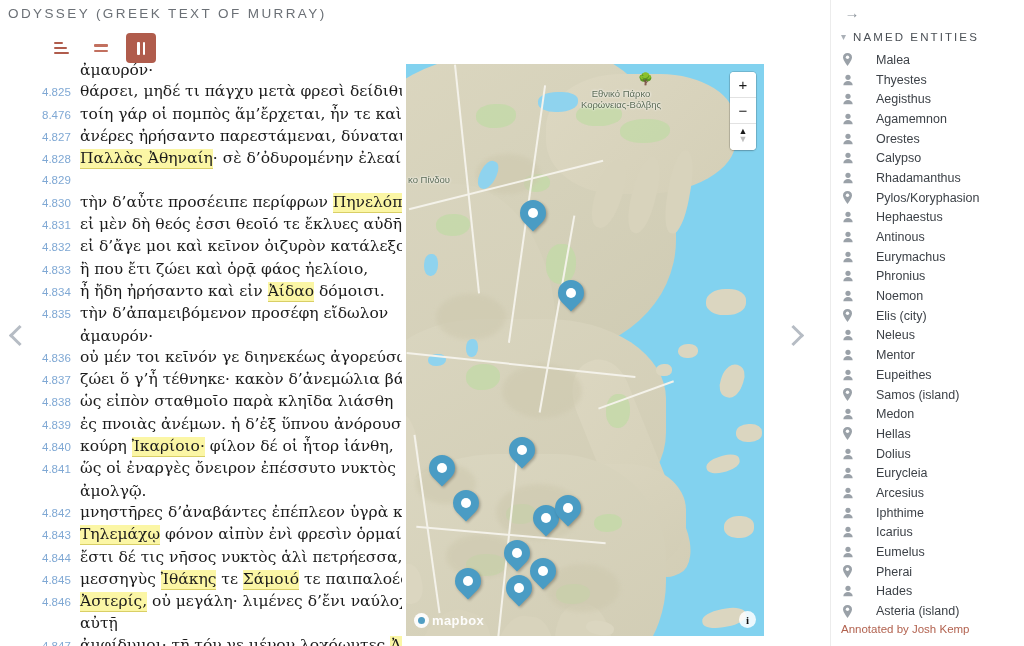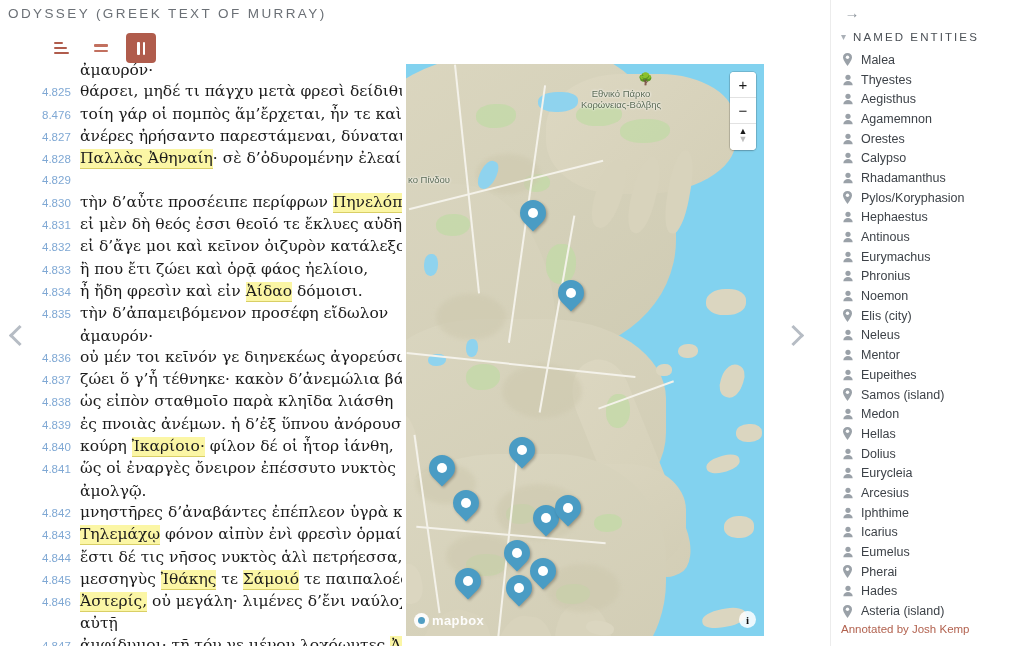--- a/index.html
+++ b/index.html
@@ -289,21 +289,21 @@
     display:flex; align-items:center; gap:7px;
     cursor:pointer;
   }
   .sb-chevron { color:#aab0b7; font-size:10px; line-height:10px; }
   .sb-title {
     font-size:11.5px; letter-spacing:2.1px; color:#4a4f55;
     font-family:"Liberation Sans", sans-serif;
   }
   .entity-list { position:absolute; left:10px; top:50px; width:184px; }
   .entity {
-    display:flex; align-items:center; gap:7px;
+    display:flex; align-items:center; gap:22px;
     height:19.7px;
     cursor:pointer;
   }
   .entity .ic { width:13px; flex:0 0 13px; display:flex; align-items:center; justify-content:center; }
   .entity .nm {
     font-size:12.5px; color:#3d4248;
     font-family:"Liberation Sans", sans-serif;
     white-space:nowrap;
   }
   .credit {
@@ -380,21 +380,21 @@
         <div class="line-row">
           <span class="line-num">4.832</span>
           <span class="line-text"><span>εἰ δ’ἄγε μοι καὶ κεῖνον ὀιζυρὸν κατάλεξον,</span></span>
         </div>
         <div class="line-row">
           <span class="line-num">4.833</span>
           <span class="line-text"><span>ἢ που ἔτι ζώει καὶ ὁρᾷ φάος ἠελίοιο,</span></span>
         </div>
         <div class="line-row">
           <span class="line-num">4.834</span>
-          <span class="line-text"><span>ἦ ἤδη φρεσὶν καὶ εἰν </span><span class="hl">Ἀίδαο</span><span> δόμοισι.</span></span>
+          <span class="line-text"><span>ἦ ἤδη ἠρήσαντο καὶ εἰν </span><span class="hl">Ἀίδαο</span><span> δόμοισι.</span></span>
         </div>
         <div class="line-row">
           <span class="line-num">4.835</span>
           <span class="line-text"><span>τὴν δ’ἀπαμειβόμενον προσέφη εἴδωλον</span></span>
         </div>
         <div class="line-row">
           <span class="line-num"></span>
           <span class="line-text"><span>ἀμαυρόν·</span></span>
         </div>
         <div class="line-row">

